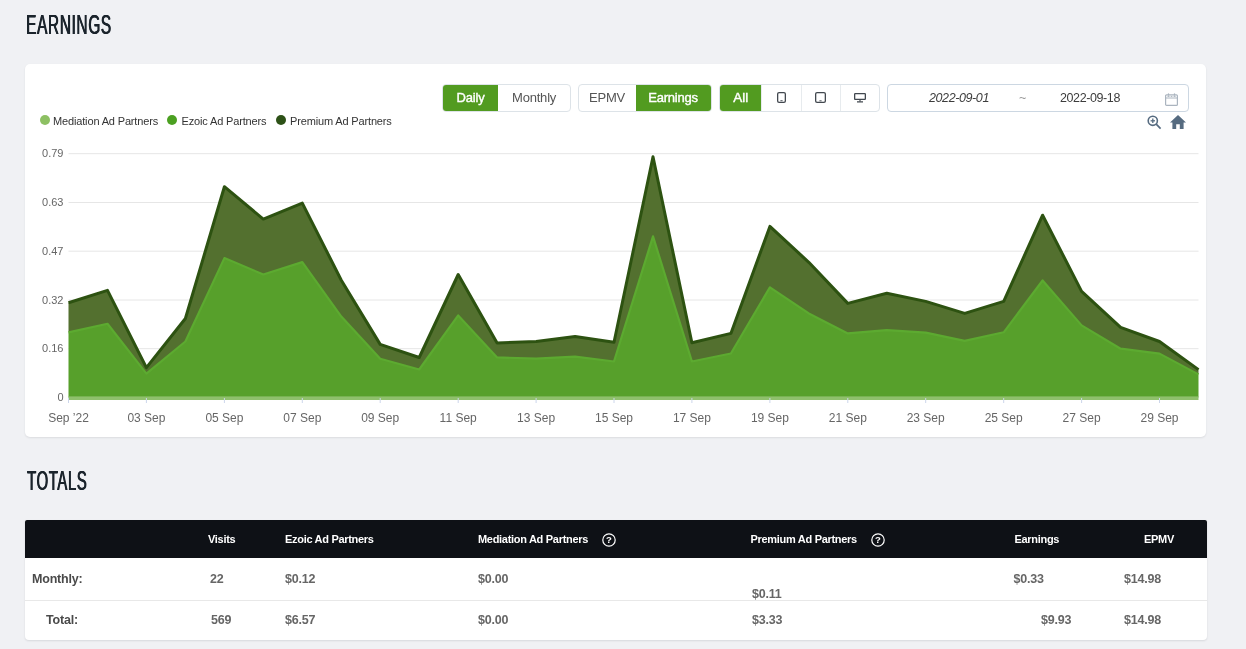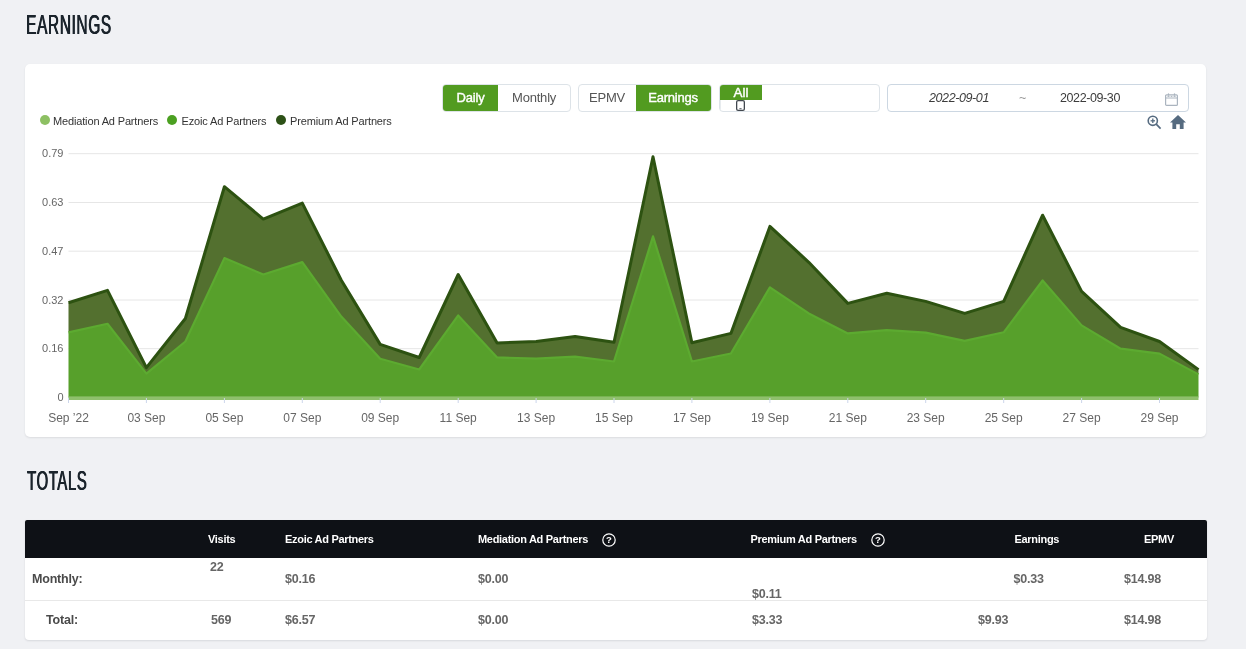--- a/index.html
+++ b/index.html
@@ -28,21 +28,21 @@
 <div class="abs btngrp" style="left:442px; width:129px;">
   <div class="seg on" style="width:56px;">Daily</div>
   <div class="seg" style="width:73px;">Monthly</div>
 </div>
 
 <div class="abs btngrp" style="left:577.5px; width:134px;">
   <div class="seg" style="width:58px;">EPMV</div>
   <div class="seg on" style="width:76px;">Earnings</div>
 </div>
 
-<div class="abs btngrp" style="left:719px; width:161px;flex-direction:column;">
+<div class="abs btngrp" style="left:719px; width:161px;">
   <div class="seg on" style="width:42px; font-size:13.5px; letter-spacing:0;">All</div>
   <div class="seg sep" style="width:39.6px;">
       <svg width="9" height="11" viewBox="0 0 9 11">
         <rect x="0.65" y="0.65" width="7.7" height="9.7" rx="1.4" fill="none" stroke="#42484f" stroke-width="1.3"></rect>
         <line x1="3.4" y1="8.7" x2="5.6" y2="8.7" stroke="#42484f" stroke-width="0.9"></line>
       </svg>
     </div>
   <div class="seg sep" style="width:39.6px;">
       <svg width="11" height="11" viewBox="0 0 11 11">
         <rect x="0.65" y="0.65" width="9.7" height="9.7" rx="1.4" fill="none" stroke="#42484f" stroke-width="1.3"></rect>
@@ -54,21 +54,21 @@
         <rect x="0.65" y="0.65" width="10.7" height="5.7" rx="0.6" fill="none" stroke="#42484f" stroke-width="1.3"></rect>
         <line x1="6" y1="6.5" x2="6" y2="8.6" stroke="#42484f" stroke-width="1.2"></line>
         <line x1="3" y1="8.9" x2="9" y2="8.9" stroke="#42484f" stroke-width="1.2"></line>
       </svg>
     </div>
 </div>
 
 <div class="abs daterange"></div>
 <div class="abs datetext" style="left:929px;font-style:italic;">2022-09-01</div>
 <div class="abs datetext" style="left:1019px; color:#999;">~</div>
-<div class="abs datetext" style="left:1060px;">2022-09-30</div>
+<div class="abs datetext" style="left:1060px;">2022-09-18</div>
 <svg class="abs" style="left:1164.5px; top:92.5px;" width="13" height="13" viewBox="0 0 13 13">
     <rect x="0.6" y="1.8" width="11.8" height="10.6" rx="1" fill="none" stroke="#aab4bf" stroke-width="1.2"></rect>
     <line x1="0.6" y1="5" x2="12.4" y2="5" stroke="#aab4bf" stroke-width="1"></line>
     <line x1="3.5" y1="0.4" x2="3.5" y2="2.6" stroke="#aab4bf" stroke-width="1.2"></line>
     <line x1="9.5" y1="0.4" x2="9.5" y2="2.6" stroke="#aab4bf" stroke-width="1.2"></line>
     <line x1="2.5" y1="3.4" x2="4.5" y2="3.4" stroke="#aab4bf" stroke-width="1"></line>
     <line x1="5.7" y1="3.4" x2="7.4" y2="3.4" stroke="#aab4bf" stroke-width="1"></line>
     <line x1="8.6" y1="3.4" x2="10.6" y2="3.4" stroke="#aab4bf" stroke-width="1"></line>
   </svg>
 
@@ -161,27 +161,27 @@
     </svg>
   <div class="abs tbl-h" style="left:725.5px; top:13px;">Premium Ad Partners</div>
   <svg class="abs" style="left:846px; top:12.5px;" width="14" height="14" viewBox="0 0 14 14">
       <circle cx="7" cy="7" r="6.2" fill="none" stroke="#fff" stroke-width="1.2"></circle>
       <text x="7" y="10.3" text-anchor="middle" font-size="9.5" font-weight="bold" fill="#fff" font-family="Liberation Sans, sans-serif">?</text>
     </svg>
   <div class="abs tbl-h" style="left:989.5px; top:13px;">Earnings</div>
   <div class="abs tbl-h" style="left:1119px; top:13px;">EPMV</div>
 
   <div class="abs tbl-label" style="left:7px; top:52px;">Monthly:</div>
-  <div class="abs tbl-val" style="left:185px; top:40px;">22</div>
-  <div class="abs tbl-val" style="left:260px; top:52px;">$0.16</div>
+  <div class="abs tbl-val" style="left:185px; top:52px;">22</div>
+  <div class="abs tbl-val" style="left:260px; top:52px;">$0.12</div>
   <div class="abs tbl-val" style="left:453px; top:52px;">$0.00</div>
   <div class="abs tbl-val" style="left:727px; top:67px;">$0.11</div>
   <div class="abs tbl-val" style="left:988.5px; top:52px;">$0.33</div>
   <div class="abs tbl-val" style="left:1099px; top:52px;">$14.98</div>
 
   <div class="abs tbl-label" style="left:21px; top:92.5px;">Total:</div>
   <div class="abs tbl-val" style="left:186px; top:92.5px;">569</div>
   <div class="abs tbl-val" style="left:260px; top:92.5px;text-align:center;">$6.57</div>
   <div class="abs tbl-val" style="left:453px; top:92.5px;">$0.00</div>
   <div class="abs tbl-val" style="left:727px; top:92.5px;text-align:center;">$3.33</div>
-  <div class="abs tbl-val" style="left:945px; top:92.5px;padding-left:8px;">$9.93</div>
+  <div class="abs tbl-val" style="left:1008px; top:92.5px;padding-left:8px;">$9.93</div>
   <div class="abs tbl-val" style="left:1099px; top:92.5px;">$14.98</div>
 </div>
 
 </body></html>

